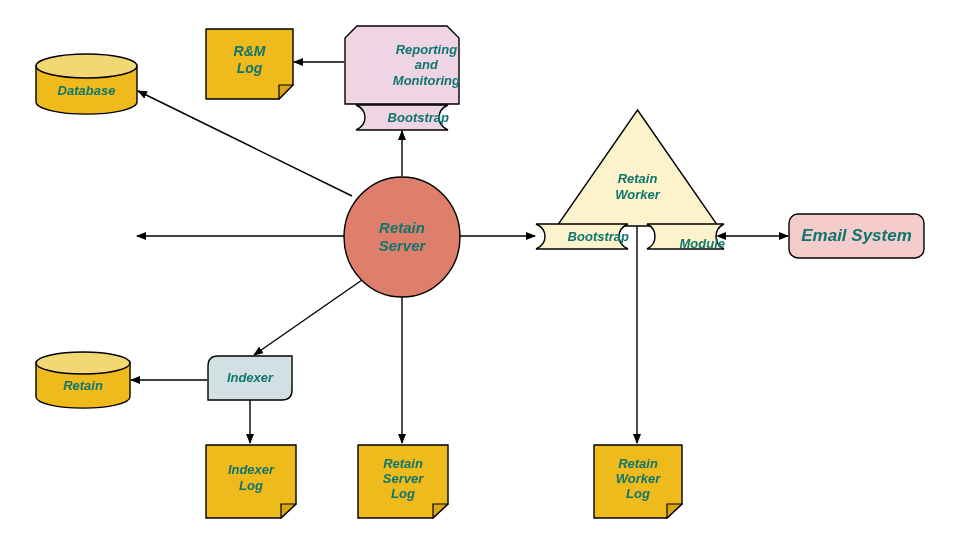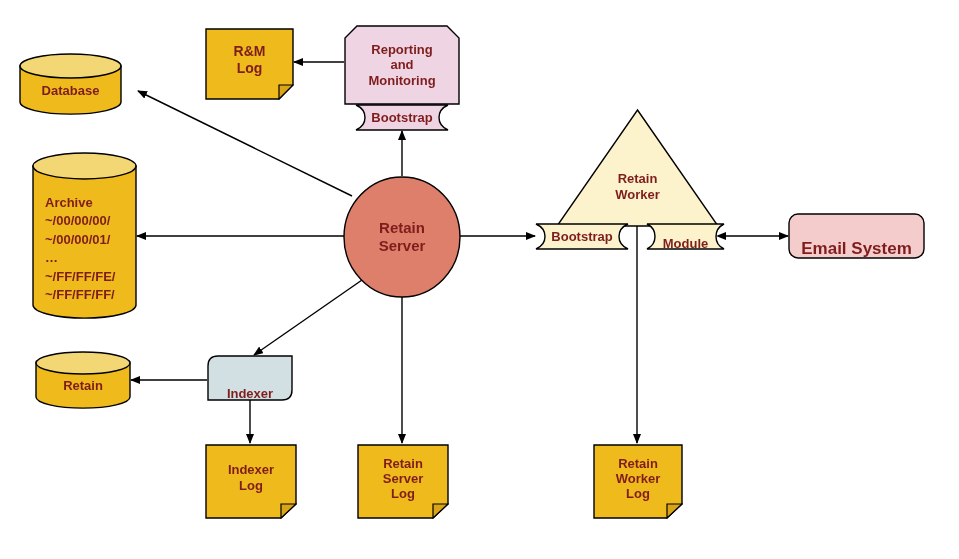--- a/index.html
+++ b/index.html
@@ -27,25 +27,26 @@
     pointer-events: none;
   }
   .node {
     position: absolute;
     box-sizing: border-box;
   }
   .node-label {
     position: relative;
     z-index: 2;
     font-weight: bold;
-    color: #7f1d1d;
+    color: #0f766e;
     text-align: center;
     line-height: 1.18;
     white-space: pre-line;
     pointer-events: none;
+    font-style: italic;
   }
   
   .cylinder {
     display: flex;
     align-items: center;
     justify-content: center;
   }
   .cylinder .cyl-svg {
     position: absolute;
     left: 0;
@@ -74,32 +75,32 @@
   }
   .ellipse-node .ell-svg {
     position: absolute;
     left: 0;
     top: 0;
   }
   
   .poly-node {
     display: flex;
     align-items: center;
-    justify-content: center;
+    justify-content: flex-end;
     border-radius: 17px;
   }
   .poly-node .poly-svg {
     position: absolute;
     left: 0;
     top: 0;
   }
   
   .round-node {
     display: flex;
-    align-items: flex-end;
+    align-items: center;
     justify-content: center;
   }
   .round-node .round-svg {
     position: absolute;
     left: 0;
     top: 0;
   }
   
   .tri-node {
     display: flex;
@@ -160,40 +161,28 @@
 
     <line x1="344" y1="62" x2="294" y2="62" stroke="#000000" stroke-width="1.4" marker-end="url(#arrowEnd)"></line>
 
     <line x1="459" y1="236" x2="535" y2="236" stroke="#000000" stroke-width="1.4" marker-end="url(#arrowEnd)" marker-start="url(#arrowStart)"></line>
 
     <line x1="725" y1="236" x2="788" y2="236" stroke="#000000" stroke-width="1.4" marker-end="url(#arrowEnd)" marker-start="url(#arrowStart)"></line>
 
     <line x1="637" y1="226" x2="637" y2="443" stroke="#000000" stroke-width="1.4" marker-end="url(#arrowEnd)"></line>
   </svg>
 
-  <div class="node cylinder" style="left:19px; top:53px; width:103px; height:62px;">
+  <div class="node cylinder" style="left:35px; top:53px; width:103px; height:62px;">
     <svg class="cyl-svg" width="103" height="62" viewBox="0 0 103 62">
       <path d="M1,13 L1,49 A50,12 0 0 0 102,49 L102,13 Z" fill="#EFBA1C" stroke="#000000" stroke-width="1.4"></path>
       <ellipse cx="51.5" cy="13" rx="50.5" ry="12" fill="#F3D775" stroke="#000000" stroke-width="1.4"></ellipse>
     </svg>
     <div class="node-label t-13" style="margin-top:14px;">Database</div>
   </div>
 
-  <div class="node cylinder cyl-left" style="left:32px; top:152px; width:105px; height:168px;">
-    <svg class="cyl-svg" width="105" height="168" viewBox="0 0 105 168">
-      <path d="M1,14 L1,153 A51,13 0 0 0 104,153 L104,14 Z" fill="#EFBA1C" stroke="#000000" stroke-width="1.4"></path>
-      <ellipse cx="52.5" cy="14" rx="51.5" ry="13" fill="#F3D775" stroke="#000000" stroke-width="1.4"></ellipse>
-    </svg>
-    <div class="node-label archive-text">Archive
-~/00/00/00/
-~/00/00/01/
-…
-~/FF/FF/FE/
-~/FF/FF/FF/</div>
-  </div>
 
   <div class="node cylinder" style="left:35px; top:351px; width:96px; height:58px;">
     <svg class="cyl-svg" width="96" height="58" viewBox="0 0 96 58">
       <path d="M1,12 L1,46 A46.5,11 0 0 0 95,46 L95,12 Z" fill="#EFBA1C" stroke="#000000" stroke-width="1.4"></path>
       <ellipse cx="48" cy="12" rx="47" ry="11" fill="#F3D775" stroke="#000000" stroke-width="1.4"></ellipse>
     </svg>
     <div class="node-label t-13" style="margin-top:12px;">Retain</div>
   </div>
 
   <div class="node note" style="left:205px; top:28px; width:89px; height:72px;">

